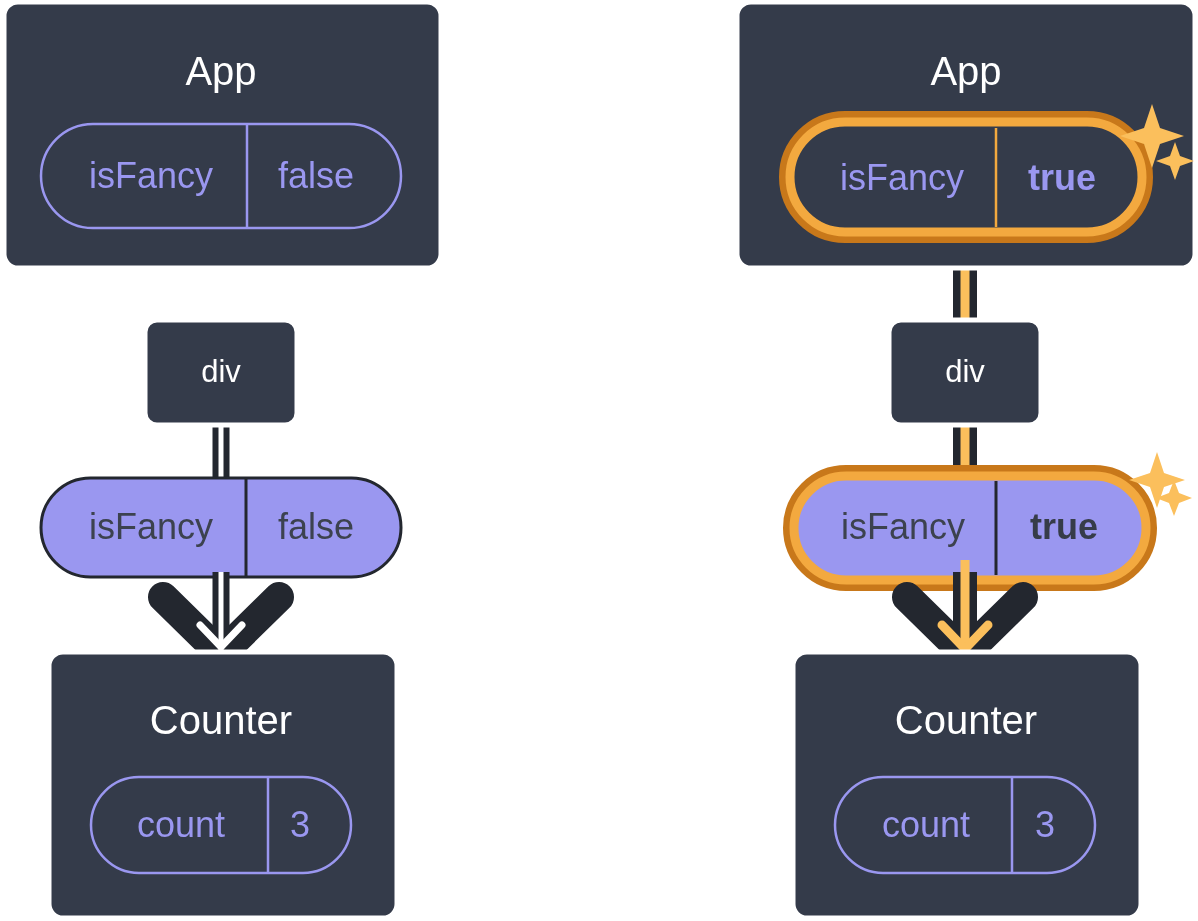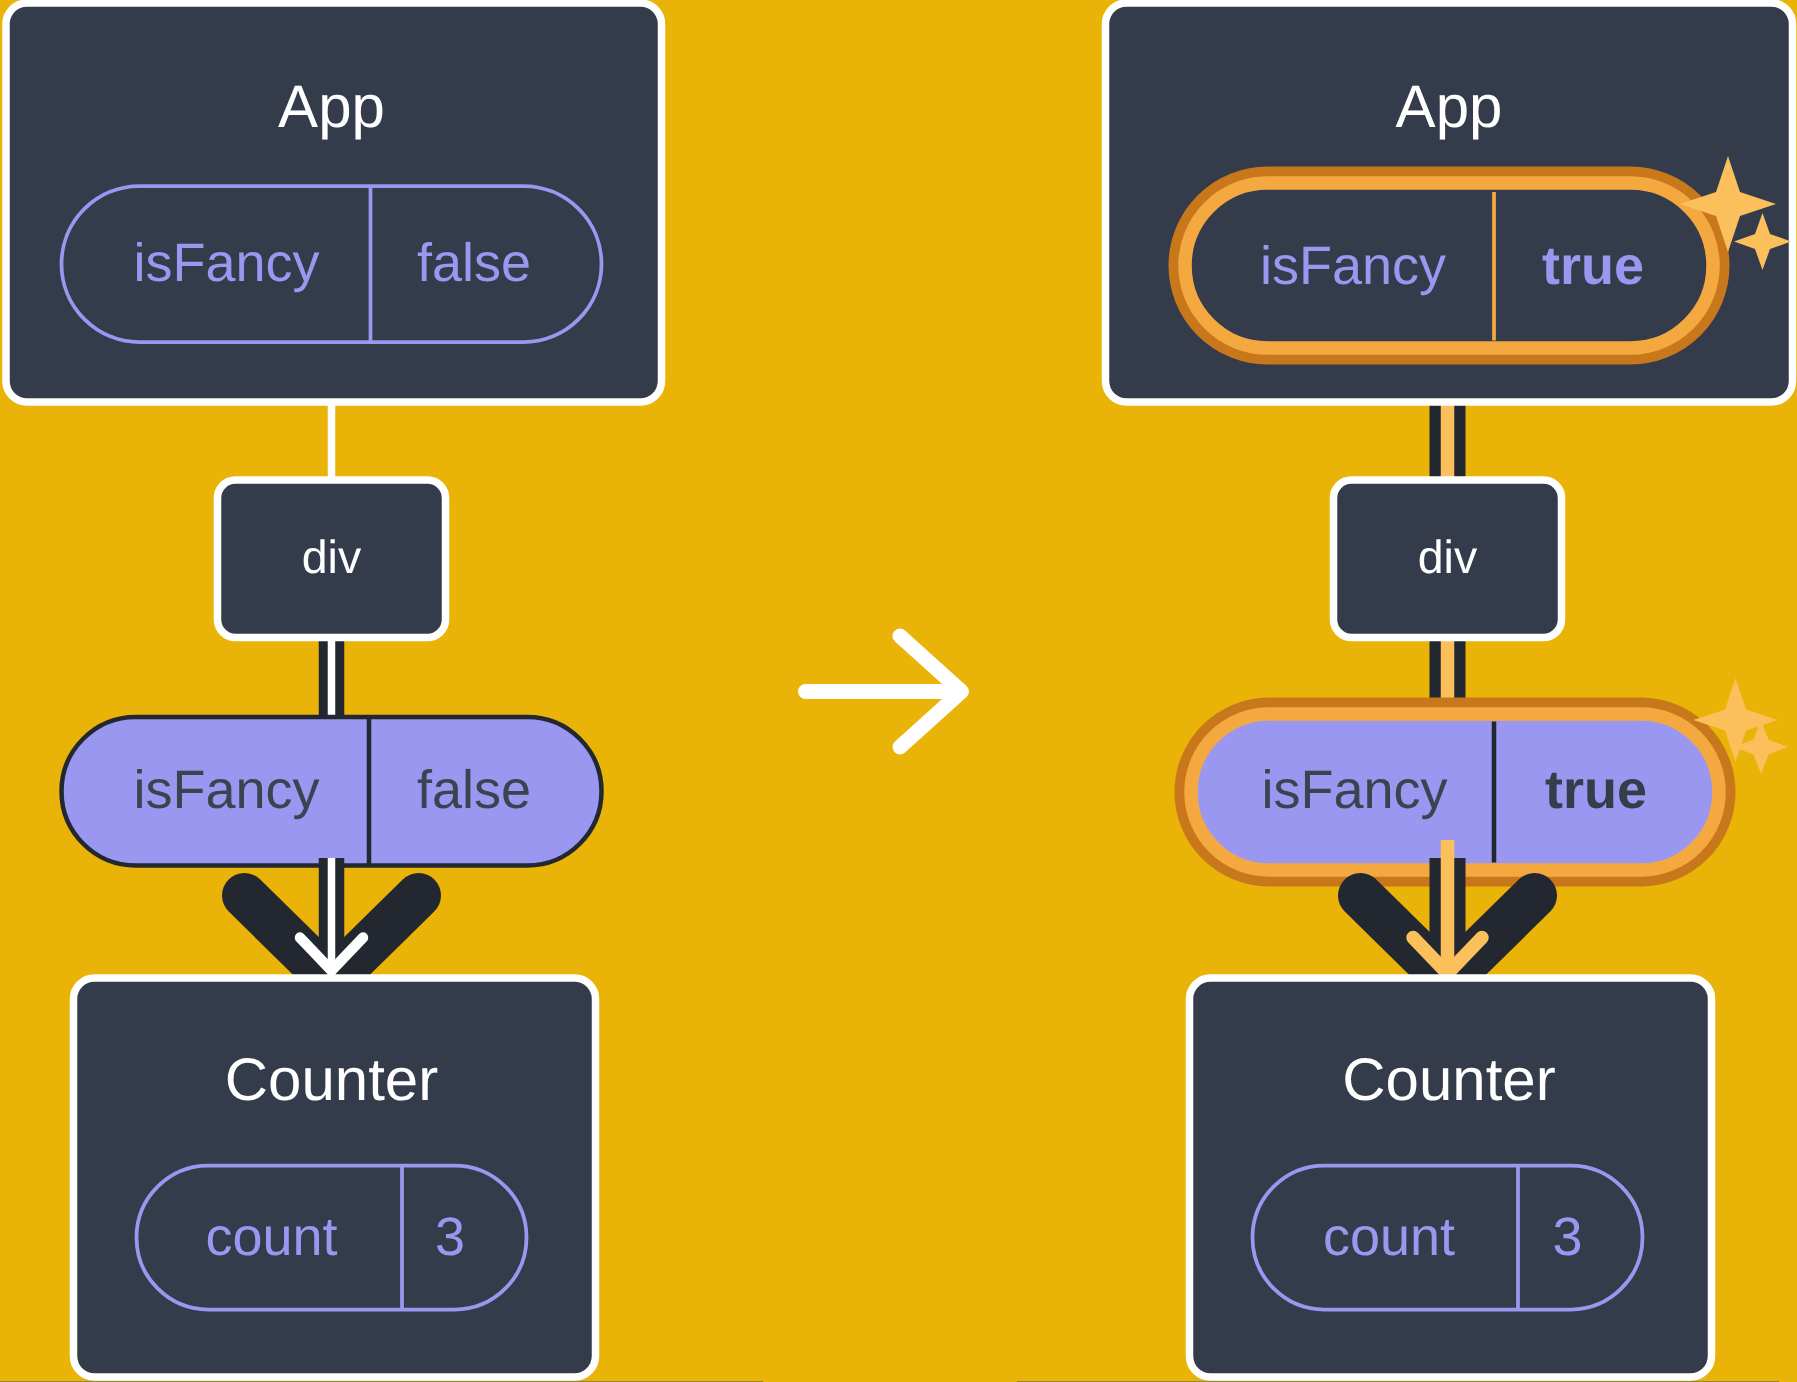--- a/index.html
+++ b/index.html
@@ -10,21 +10,21 @@
   body {
     width: 1198px;
     height: 921px;
     overflow: hidden;
     font-family: "Liberation Sans", sans-serif;
   }
   #stage {
     position: relative;
     width: 1198px;
     height: 921px;
-    background: #eab308;
+    background: #ffffff;
   }
   svg.diagram {
     position: absolute;
     top: 0;
     left: 0;
     width: 1198px;
     height: 921px;
     display: block;
   }
   .box-fill { fill: #343b4a; }

